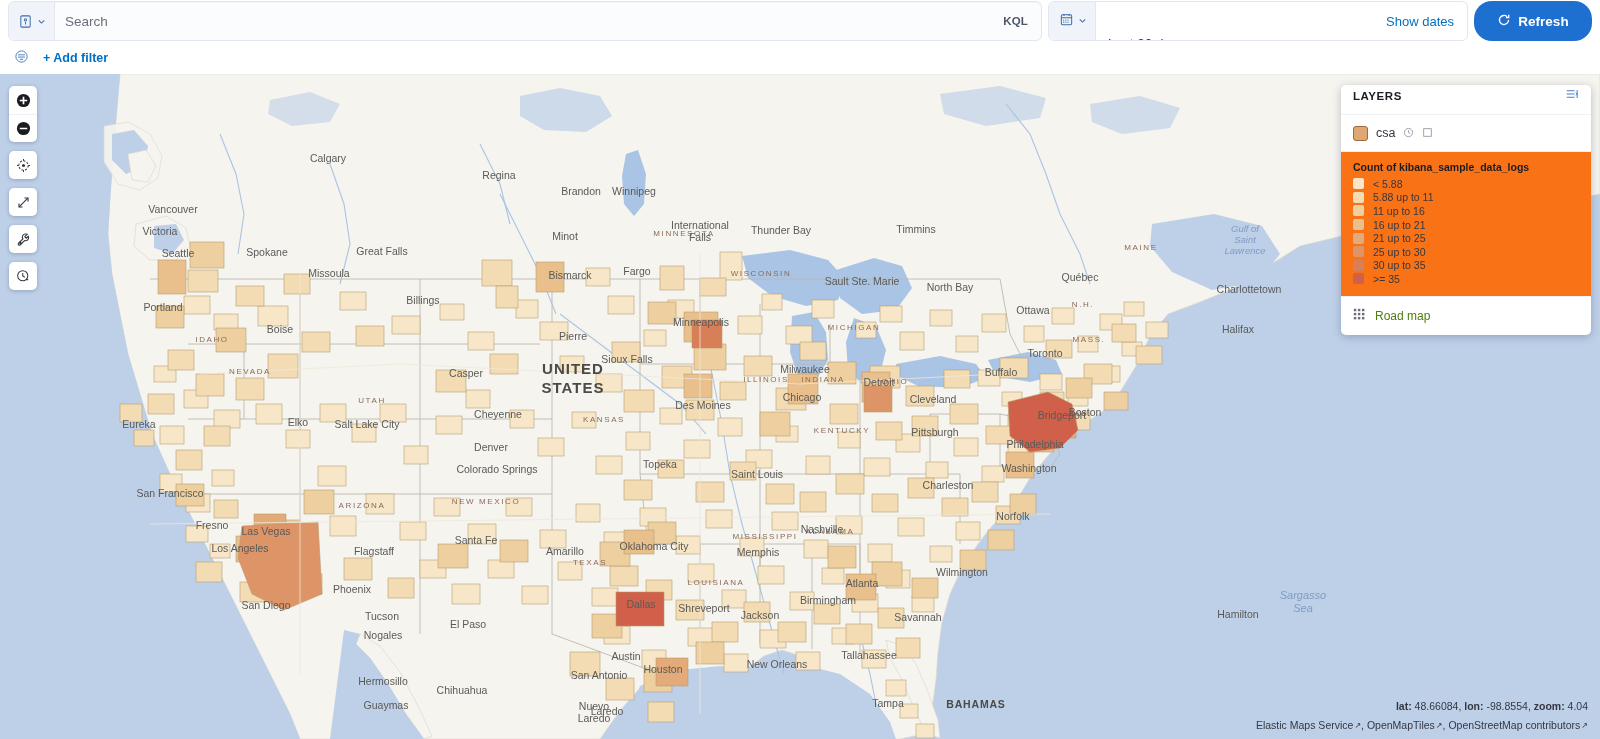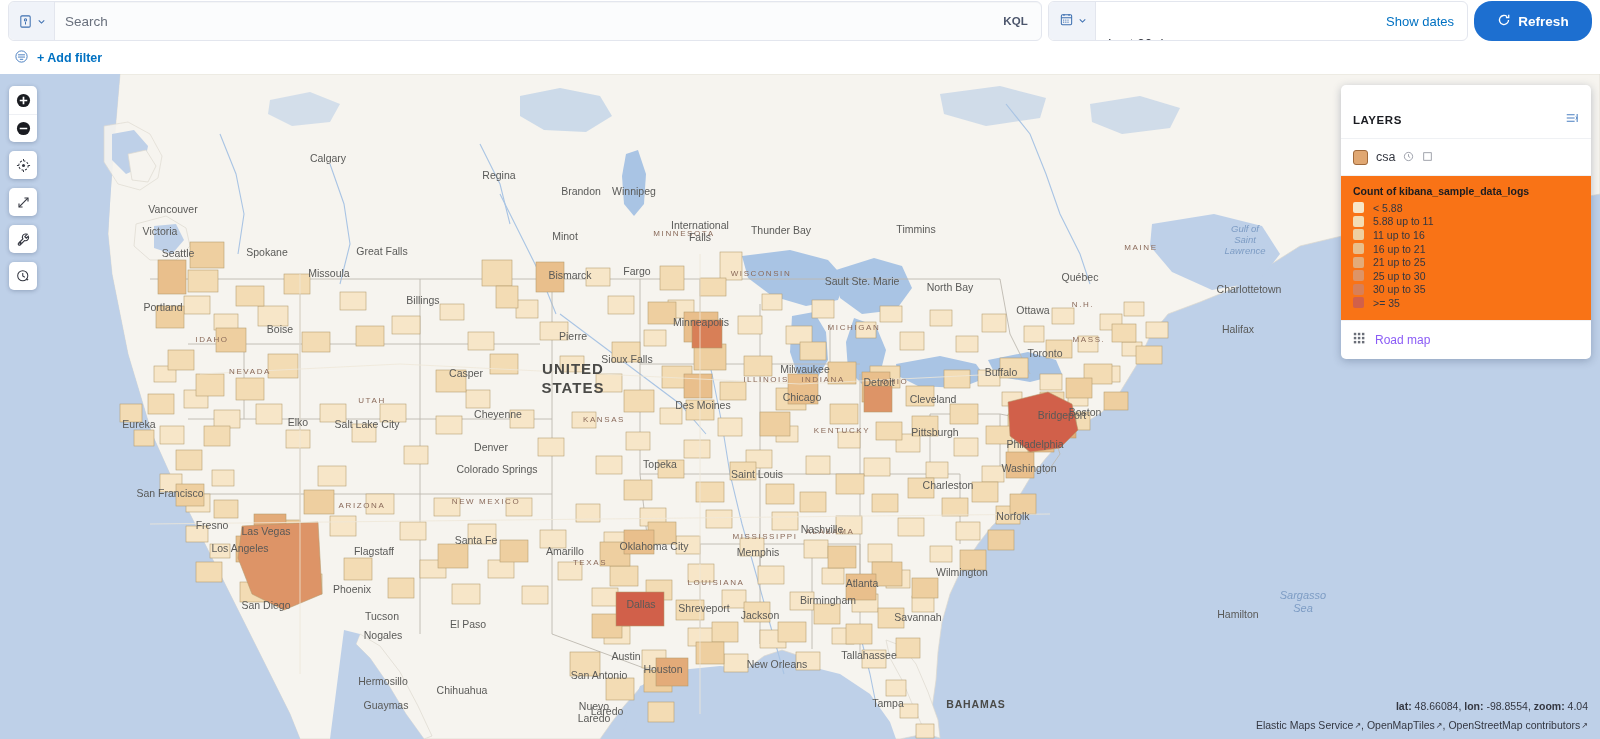--- a/index.html
+++ b/index.html
@@ -23,49 +23,49 @@
     border:1px solid #e3e6ee;border-radius:6px;overflow:hidden;}
   .cal-btn{display:flex;align-items:center;gap:3px;height:38px;padding:0 7px 0 10px;
     background:#f0f3f9;border-right:1px solid #e3e6ee;cursor:pointer;}
   .date-text{flex:1;padding:0 12px;font-size:13.5px;color:#343741;cursor:pointer;margin-top:44px;}
   .show-dates{padding:0 13px;font-size:13px;color:#0071c2;cursor:pointer;}
   .refresh{display:flex;align-items:center;justify-content:center;gap:7px;height:40px;
     min-width:118px;padding:0 18px;background:#1d6fd0;color:#fff;border:0;border-radius:18px;
     font-size:13.5px;font-weight:700;cursor:pointer;font-family:"Liberation Sans",sans-serif;}
 
   
-  .filterbar{height:32px;display:flex;align-items:center;gap:8px;padding:0 14px;background:#fff;}
+  .filterbar{height:32px;display:flex;align-items:center;gap:14px;padding:0 14px;background:#fff;}
   .add-filter{font-size:12.5px;font-weight:700;color:#0071c2;cursor:pointer;}
 
   
   .map{position:relative;width:1600px;height:665px;background:#bed0e8;overflow:hidden;}
   .map svg.basemap{position:absolute;inset:0;width:1600px;height:665px;display:block;}
 
   
   .maptools{position:absolute;left:9px;top:12px;display:flex;flex-direction:column;gap:9px;z-index:5;}
   .tool-group{background:#fff;border-radius:5px;box-shadow:0 1px 4px rgba(30,45,80,.28);overflow:hidden;}
   .tool{width:28px;height:28px;display:flex;align-items:center;justify-content:center;cursor:pointer;}
   .tool+.tool{border-top:1px solid #eef0f4;}
 
   
   .layers{position:absolute;right:9px;top:11px;width:250px;background:#fff;border-radius:5px;
     box-shadow:0 2px 8px rgba(30,45,80,.28);z-index:6;overflow:hidden;}
-  .layers-head{display:flex;align-items:center;justify-content:space-between;padding:26px 12px 9px;}
+  .layers-head{display:flex;align-items:center;justify-content:space-between;padding:2px 12px 9px;}
   .layers-title{font-size:11.5px;font-weight:700;letter-spacing:.55px;color:#1a1c21;}
   .layers-body{border-top:1px solid #eff1f4;}
   .layer-row{display:flex;align-items:center;gap:8px;padding:9px 12px;cursor:pointer;}
   .layer-sw{width:15px;height:15px;border-radius:3px;border:1px solid #a06a3c;flex:none;}
   .layer-name{font-size:12.5px;color:#343741;}
   .legend{padding:9px 12px 10px;background:#f97316;border-top:1px solid #eff1f4;border-bottom:1px solid #eff1f4;}
   .legend-title{font-size:10.5px;font-weight:700;color:#1a1c21;margin-bottom:4px;}
   .lg-row{display:flex;align-items:center;gap:9px;height:13.6px;}
   .lg-sw{width:11px;height:11px;border-radius:2px;flex:none;}
   .lg-lbl{font-size:10.5px;color:#343741;}
   .base-row{display:flex;align-items:center;gap:9px;padding:10px 12px;cursor:pointer;}
-  .base-lbl{font-size:12px;color:#8b5cf6;}
+  .base-lbl{font-size:12px;color:#4d7c0f;}
   .addlayer{position:absolute;right:9px;top:332px;width:250px;height:31px;background:#1d6fd0;
     color:#fff;border:0;border-radius:5px;font-size:12.5px;font-weight:700;cursor:pointer;
     font-family:"Liberation Sans",sans-serif;box-shadow:0 1px 4px rgba(30,45,80,.25);z-index:6;}
 
   
   .coords{position:absolute;right:12px;bottom:27px;font-size:10.5px;color:#343741;z-index:4;}
   .coords b{font-weight:700;}
   .attrib{position:absolute;right:12px;bottom:8px;font-size:10.5px;color:#343741;z-index:4;margin-top:36px;}
   .attrib a{color:#343741;text-decoration:none;cursor:pointer;}
   .ext{font-size:8px;vertical-align:1px;margin-left:1px;}

